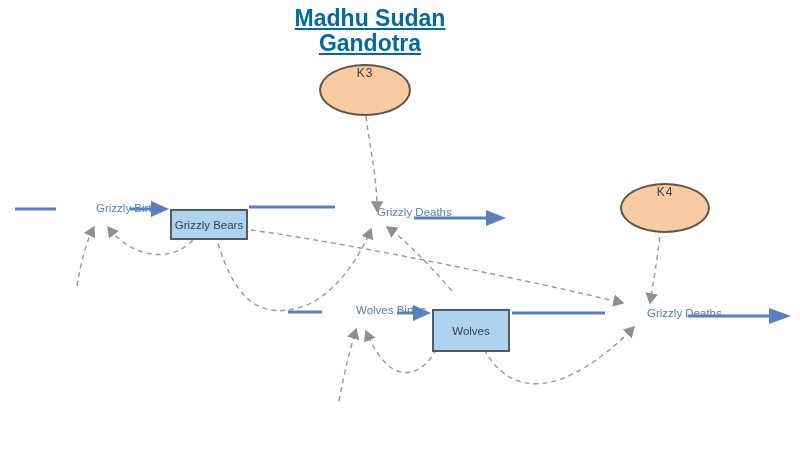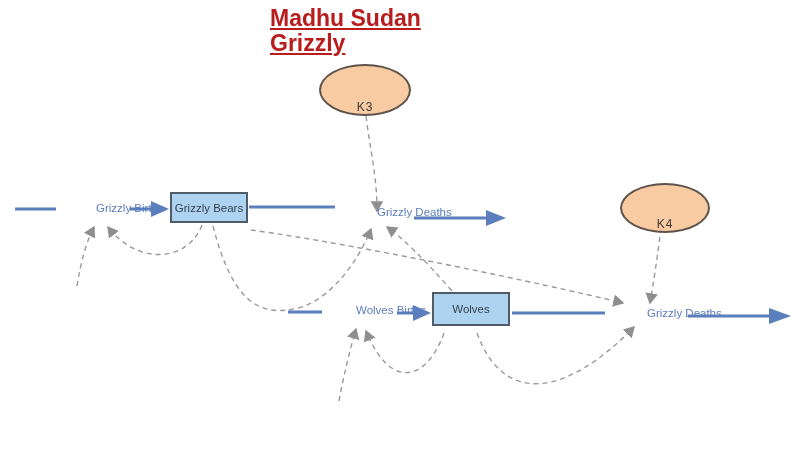--- a/index.html
+++ b/index.html
@@ -2,34 +2,34 @@
 <html><head>
 <meta charset="utf-8">
 <style>
   html,body{margin:0;padding:0;background:#fff;}
   #canvas{
     position:relative;width:800px;height:466px;background:#ffffff;overflow:hidden;
     font-family:"Liberation Sans",sans-serif;
   }
   #wires{position:absolute;left:0;top:0;width:800px;height:466px;}
   .title{
-    position:absolute;left:270px;top:6px;width:200px;text-align:left;
-    font-size:23px;font-weight:600;color:#b91c1c;line-height:25px;
+    position:absolute;left:270px;top:6px;width:200px;text-align:center;
+    font-size:23px;font-weight:600;color:#0369a1;line-height:25px;
   }
   .title div{text-decoration:underline;}
   .stock{
     position:absolute;background:#aed3f1;border:2px solid #4f5b66;
     display:flex;align-items:center;justify-content:center;
-    font-size:11.5px;color:#33414f;box-sizing:border-box;white-space:nowrap;
+    font-size:11.5px;color:#33414f;box-sizing:border-box;white-space:nowrap;margin-top:17px;
   }
   .stock.grizzly{left:170px;top:192px;width:78px;height:31px;}
-  .stock.wolves{left:432px;top:292px;width:78px;height:34px;}
+  .stock.wolves{left:432px;top:292px;width:78px;height:43px;}
   .constant{
     position:absolute;background:#f9cba2;border:2px solid #5f544b;border-radius:50%;
-    display:flex;align-items:flex-end;justify-content:center;
+    display:flex;align-items:flex-start;justify-content:center;
     font-size:12px;color:#3a3a3a;box-sizing:border-box;letter-spacing:1px;
   }
   .constant.k3{left:319px;top:64px;width:92px;height:52px;}
   .constant.k4{left:620px;top:183px;width:90px;height:50px;}
   .constant.k1{left:22px;top:287px;width:94px;height:50px;}
   .constant.k2{left:286px;top:402px;width:94px;height:52px;}
   .flow-label{
     position:absolute;color:#5b7ebd;font-size:11.5px;white-space:nowrap;padding-left:40px;
   }
   .flow-label.gb{left:56px;top:202px;}
@@ -75,21 +75,21 @@
     <g fill="#5b7ebd" stroke="none">
       <polygon points="151,201 169,209 151,217"></polygon>
       <polygon points="486,210 506,218 486,226"></polygon>
       <polygon points="413,305 431,313 413,321"></polygon>
       <polygon points="769,308 791,316 769,324"></polygon>
     </g>
   </svg>
 
   <div class="title">
     <div>Madhu Sudan</div>
-    <div>Grizzly</div>
+    <div>Gandotra</div>
   </div>
 
   <div class="stock grizzly">
     <span>Grizzly Bears</span>
   </div>
   <div class="stock wolves">
     <span>Wolves</span>
   </div>
 
   <div class="constant k3">

